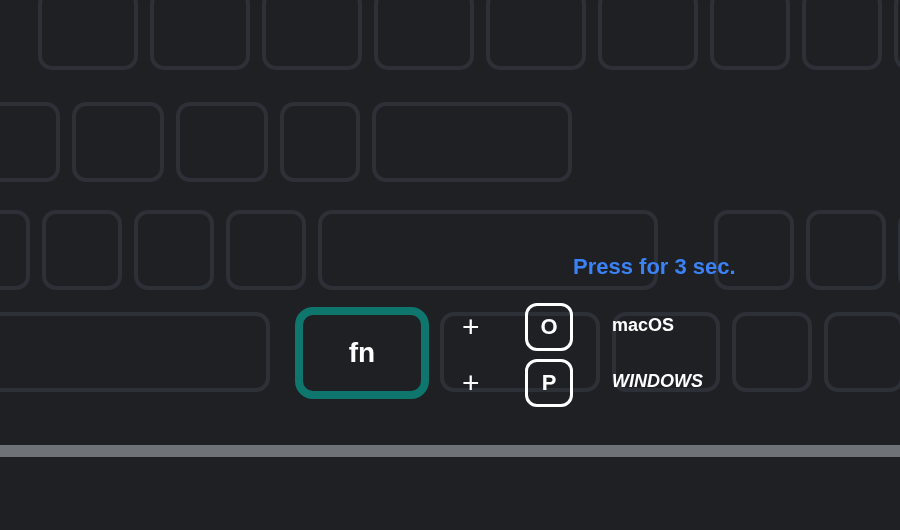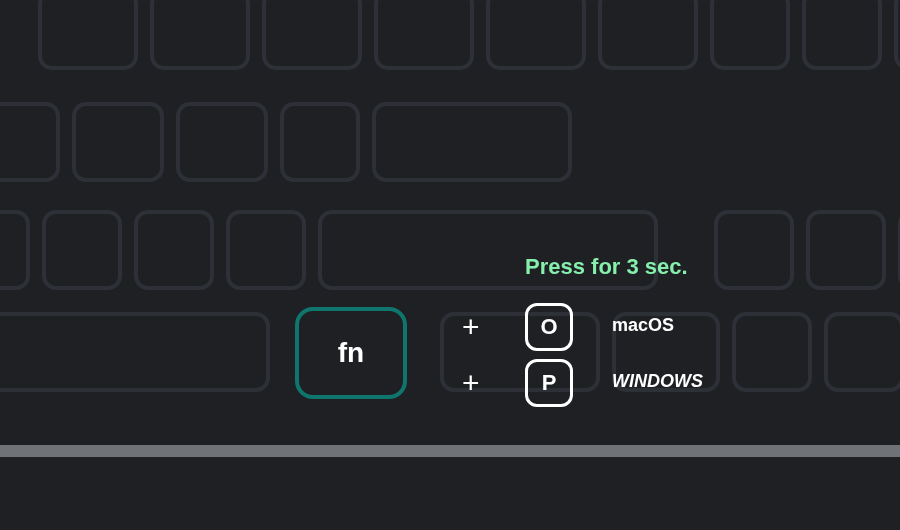--- a/index.html
+++ b/index.html
@@ -22,23 +22,23 @@
     left: 0;
     right: 0;
     top: 445px;
     height: 12px;
     background: #6f7378;
   }
   .fn-key {
     position: absolute;
     left: 295px;
     top: 307px;
-    width: 112px;
+    width: 134px;
     height: 92px;
-    border: 4px solid #0f766e;
+    border: 8px solid #0f766e;
     border-radius: 18px;
     display: flex;
     align-items: center;
     justify-content: center;
     color: #ffffff;
     font-size: 28px;
     font-weight: 700;
   }
   .plus {
     position: absolute;
@@ -61,23 +61,24 @@
     font-weight: 600;
   }
   .os-label {
     position: absolute;
     color: #ffffff;
     font-size: 18px;
     font-weight: 600;
   }
   .instruction {
     position: absolute;
-    color: #86efac;
+    color: #3b82f6;
     font-size: 22px;
     font-weight: 600;
+    margin-left: 48px;
   }
 </style>
 </head>
 <body>
 
 <div class="bg-key" style="left:38px; top:-10px; width:100px; height:80px;"></div>
 <div class="bg-key" style="left:150px; top:-10px; width:100px; height:80px;"></div>
 <div class="bg-key" style="left:262px; top:-10px; width:100px; height:80px;"></div>
 <div class="bg-key" style="left:374px; top:-10px; width:100px; height:80px;"></div>
 <div class="bg-key" style="left:486px; top:-10px; width:100px; height:80px;"></div>

